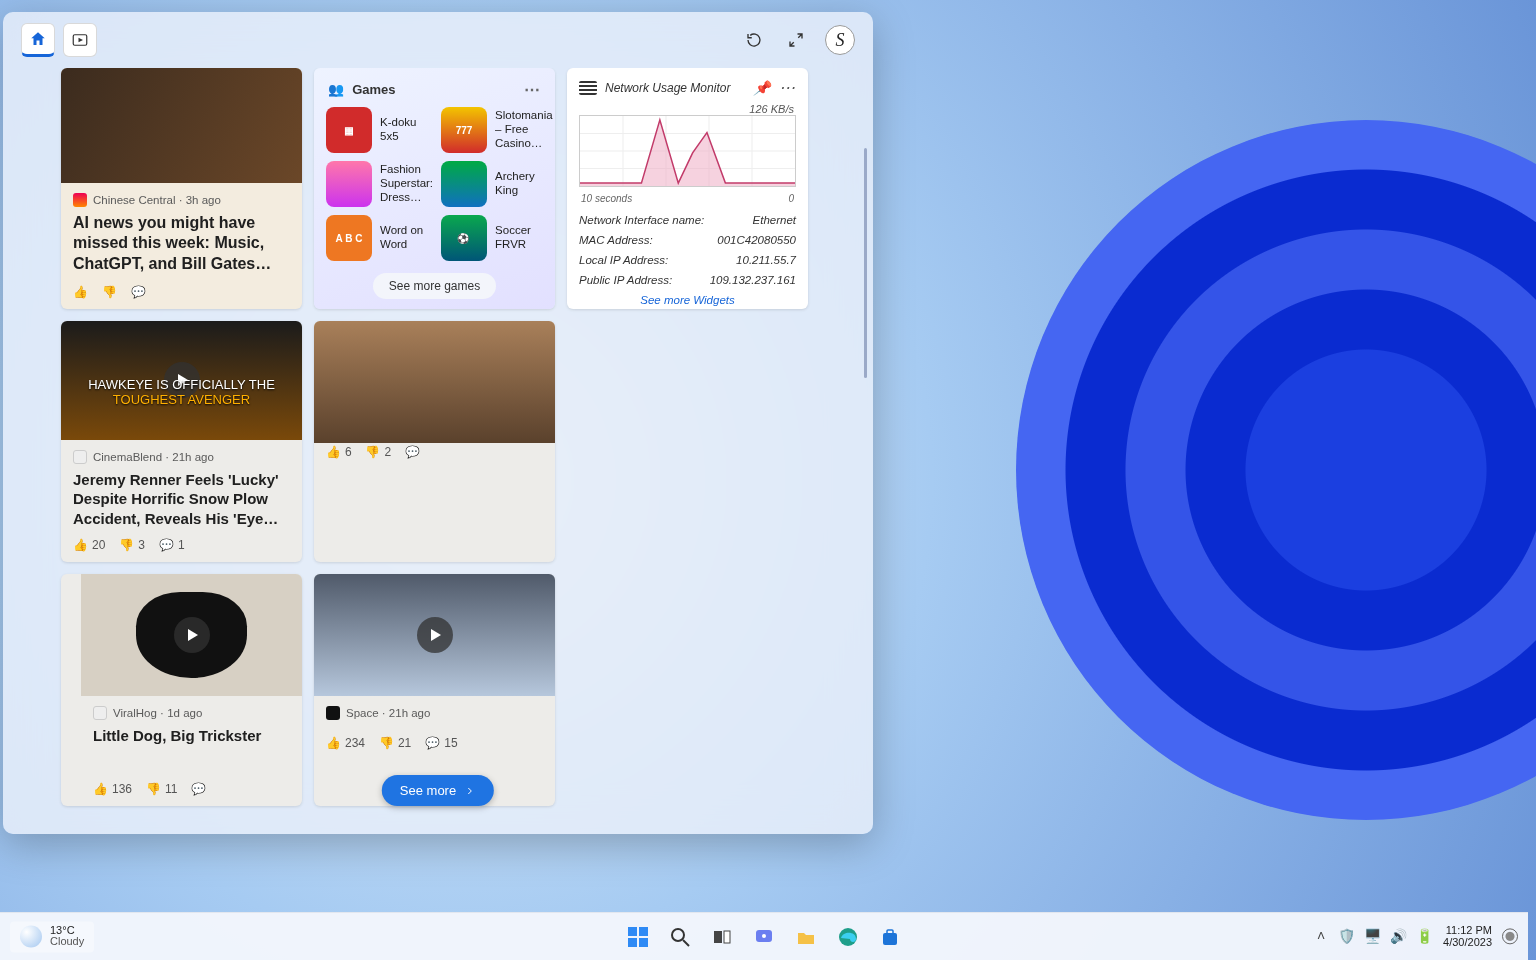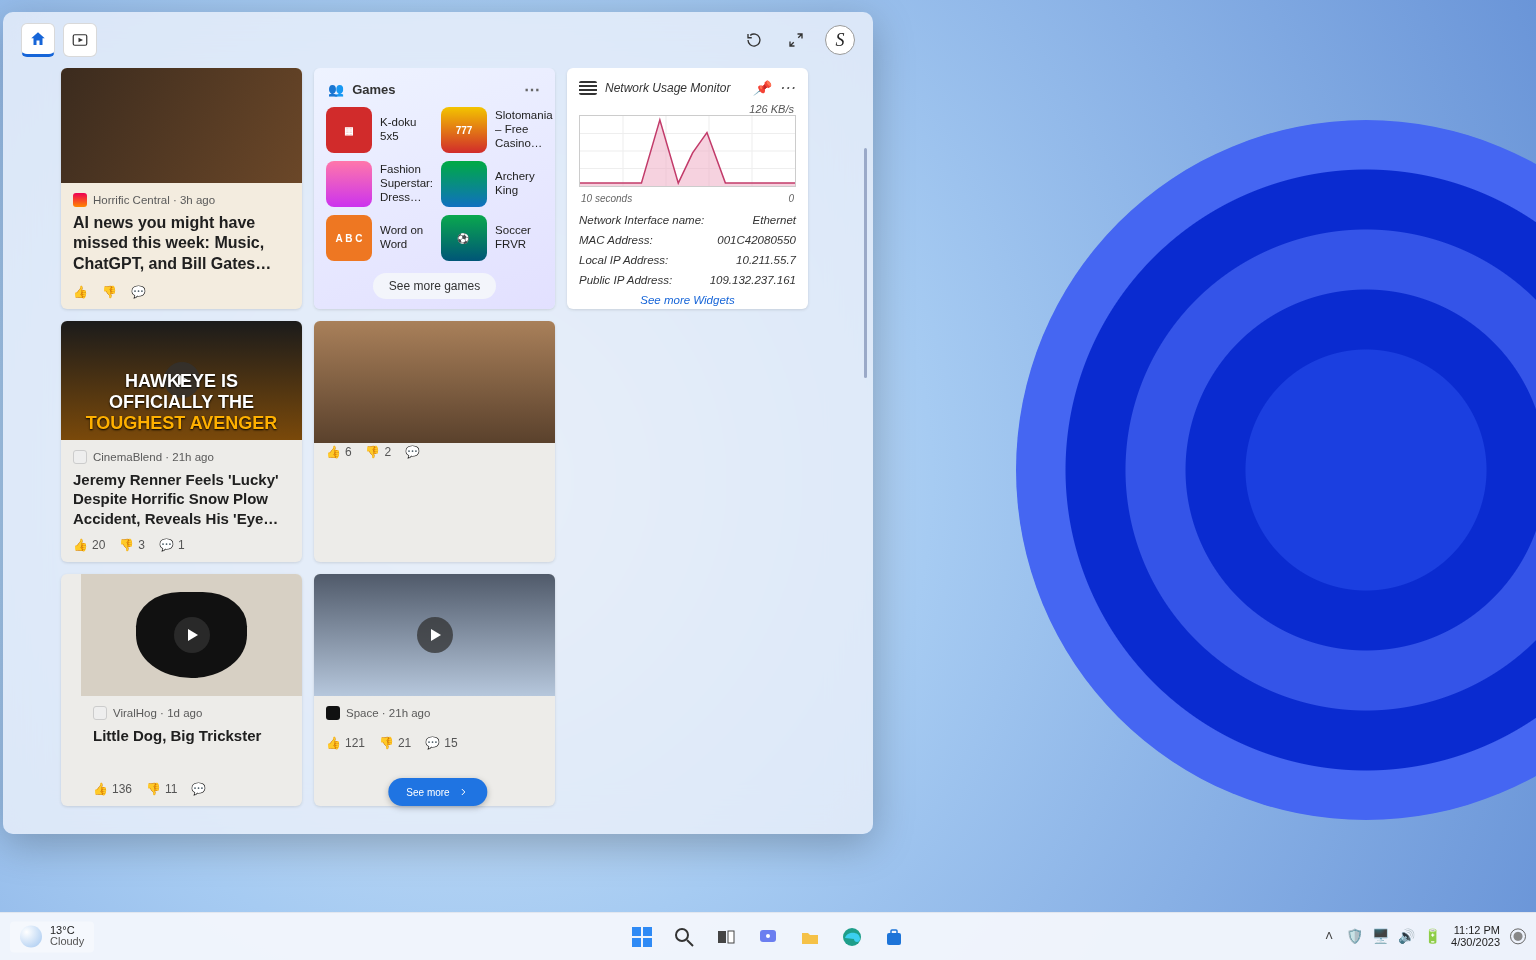--- a/index.html
+++ b/index.html
@@ -64,25 +64,25 @@
   .net-hdr .spacer{flex:1;}
   .pin{color:#555;cursor:pointer;font-size:14px;}
   .dots{color:#555;cursor:pointer;font-size:16px;letter-spacing:1px;}
   .net-chart{margin-top:2px;}
   .net-chart-lbl{text-align:right;font-size:11px;color:#555;margin:0 2px;}
   .chart-svg{border:1px solid #ccc;width:100%;height:72px;background:#fff;}
   .chart-axis{display:flex;justify-content:space-between;font-size:10px;color:#666;margin:2px 2px 6px;}
   .net-row{display:flex;justify-content:space-between;font-size:11.5px;color:#333;padding:4px 0;}
   .net-more{text-align:center;font-size:11.5px;color:#1665d8;cursor:pointer;padding-top:4px;}
   
-  .see-more-pill{position:absolute;left:50%;bottom:28px;transform:translateX(-50%);background:#1f74e2;color:#fff;border:none;border-radius:18px;padding:8px 18px;font-size:10px;display:flex;align-items:center;gap:8px;cursor:pointer;box-shadow:0 2px 6px rgba(0,0,0,.25);}
+  .see-more-pill{position:absolute;left:50%;bottom:28px;transform:translateX(-50%);background:#1f74e2;color:#fff;border:none;border-radius:18px;padding:8px 18px;font-size:13px;display:flex;align-items:center;gap:8px;cursor:pointer;box-shadow:0 2px 6px rgba(0,0,0,.25);}
   
   .fake-scroll{position:absolute;right:6px;top:80px;width:3px;height:230px;background:#9aa9c8;border-radius:2px;}
   
-  .taskbar{position:absolute;left:0;right:0;bottom:0;height:48px;background:rgba(242,246,252,0.96);border-top:1px solid rgba(0,0,0,0.05);display:flex;align-items:center;padding:0 10px;}
+  .taskbar{position:absolute;left:0;right:8px;bottom:0;height:48px;background:rgba(242,246,252,0.96);border-top:1px solid rgba(0,0,0,0.05);display:flex;align-items:center;padding:0 10px;}
   .tb-weather{display:flex;align-items:center;gap:8px;position:absolute;left:10px;top:50%;transform:translateY(-50%);padding:4px 10px;border-radius:4px;background:rgba(255,255,255,0.4);cursor:pointer;}
   .tb-weather .wico{width:22px;height:22px;border-radius:50%;background:radial-gradient(circle at 30% 30%,#fff,#a3c7f0);} 
   .tb-weather .wtxt{display:flex;flex-direction:column;line-height:1.05;font-size:11px;color:#222;}
   .tb-center{position:absolute;left:50%;transform:translateX(-50%);display:flex;gap:6px;}
   .tb-ico{width:36px;height:36px;border-radius:4px;display:flex;align-items:center;justify-content:center;cursor:pointer;}
   .tb-right{position:absolute;right:10px;top:50%;transform:translateY(-50%);display:flex;align-items:center;gap:10px;}
   .tray{display:flex;gap:10px;align-items:center;}
   .tray-ico{width:16px;height:16px;display:flex;align-items:center;justify-content:center;color:#444;cursor:pointer;font-size:14px;}
   .clock{font-size:11px;text-align:right;line-height:1.15;color:#222;cursor:pointer;}
   .notif{width:16px;height:16px;border:1.5px solid #666;border-radius:50%;background:radial-gradient(#888,#888 4px,transparent 5px);cursor:pointer;}
@@ -129,21 +129,21 @@
   <div class="widgets-body">
     <div class="fake-scroll"></div>
 
     <div class="cards-grid">
 
       <div class="card news" style="height:241px;">
         <div class="card-img robot-img" style="height:122px;"></div>
         <div class="card-body">
           <div class="src-line">
               <span class="src-ico wc"></span>
-              <span><span>Horrific Central</span> · <span>3h ago</span></span>
+              <span><span>Chinese Central</span> · <span>3h ago</span></span>
             </div>
           <div class="card-title">AI news you might have missed this week: Music, ChatGPT, and Bill Gates thinks it'll soon be…</div>
         </div>
         <div class="card-foot">
           <span class="react">👍</span>
           <span class="react">👎</span>
           <span class="react">💬</span>
         </div>
       </div>
 
@@ -226,21 +226,21 @@
         <div class="net-row">
             <span>Public IP Address:</span>
             <span>109.132.237.161</span>
           </div>
         <div class="net-more">See more Widgets</div>
       </div>
 
       <div class="card news news2" style="height:241px;">
         <div class="card-img avenger-img" style="height:122px;">
           <div class="play-circle"></div>
-          <div style="position:absolute;left:10px;right:10px;top:50px;text-align:center;font-weight:700;font-size:18px;color:#ffb000;text-shadow:0 1px 2px #000;">
+          <div style="position:absolute;left:10px;right:10px;top:56px;text-align:center;font-weight:400;font-size:13px;color:#ffb000;text-shadow:0 1px 2px #000;">
             <span style="color:#fff;">HAWKEYE IS OFFICIALLY THE</span><br>
             <span>TOUGHEST AVENGER</span>
           </div>
         </div>
         <div class="card-body">
           <div class="src-line">
               <span class="src-ico cin"></span>
               <span><span>CinemaBlend</span> · <span>21h ago</span></span>
             </div>
           <div class="card-title sm">Jeremy Renner Feels 'Lucky' Despite Horrific Snow Plow Accident, Reveals His 'Eye Did…</div>
@@ -285,21 +285,21 @@
         <div class="card-img space-img" style="height:122px;">
           <div class="play-circle"></div>
         </div>
         <div class="card-body">
           <div class="src-line">
               <span class="src-ico sp"></span>
               <span><span>Space</span> · <span>21h ago</span></span>
             </div>
         </div>
         <div class="card-foot">
-          <span class="react">👍 <span>121</span></span>
+          <span class="react">👍 <span>234</span></span>
           <span class="react">👎 <span>21</span></span>
           <span class="react">💬 <span>15</span></span>
         </div>
       </div>
 
       <div></div>
     </div>
 
     <button class="see-more-pill">
       <span>See more</span>

